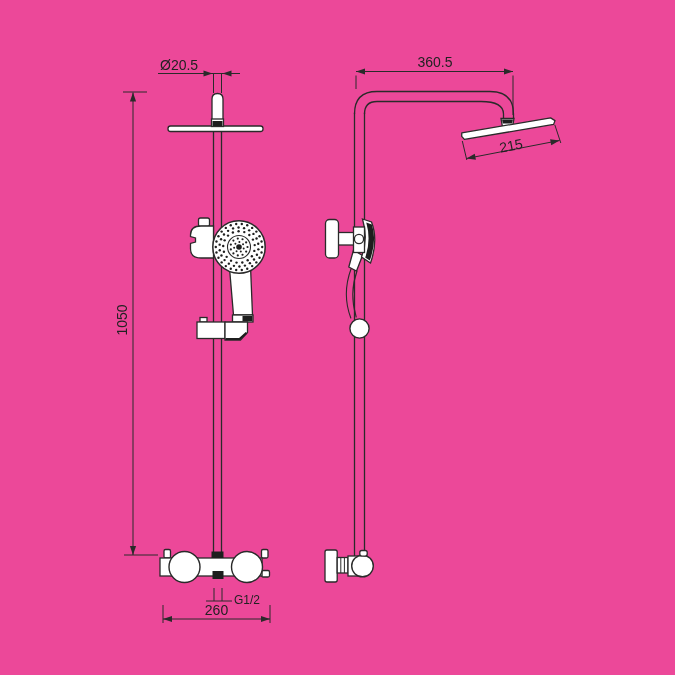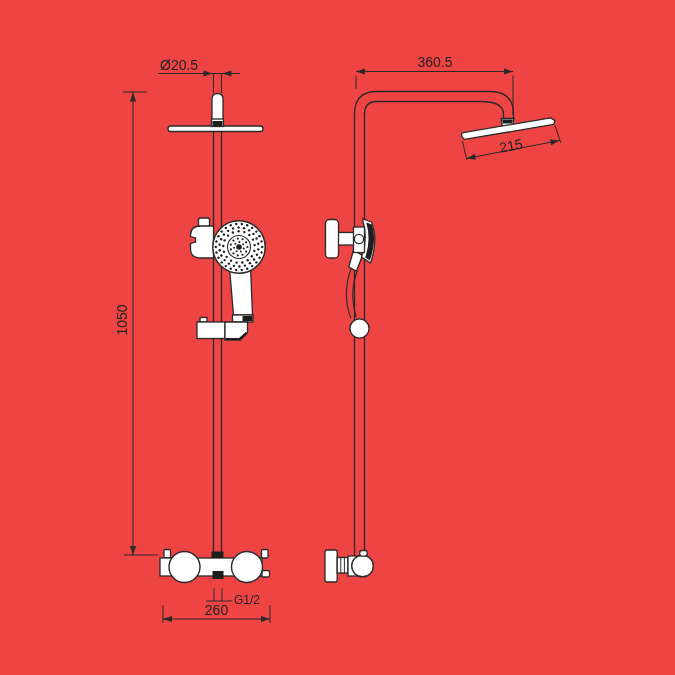--- a/index.html
+++ b/index.html
@@ -1,17 +1,17 @@
 <!DOCTYPE html>
 <html><head>
 <meta charset="utf-8">
 <style>
   html,body{margin:0;padding:0;background:#fff;}
   .canvas{
-    width:675px;height:675px;background:#ef4444;position:relative;
+    width:675px;height:675px;background:#ec4899;position:relative;
     font-family:"Liberation Sans",sans-serif;overflow:hidden;
   }
   svg{display:block}
   svg text{fill:#222;font-family:"Liberation Sans",sans-serif;}
   .ln{stroke:#2a2a2a;stroke-width:1.3;fill:none;stroke-linecap:round;}
   .wf{stroke:#2a2a2a;stroke-width:1.3;fill:#ffffff;}
   .wf2{stroke:#2a2a2a;stroke-width:1.5;fill:#ffffff;}
   .dk{fill:#1e1e1e;stroke:none;}
   .dim{stroke:#2a2a2a;stroke-width:1;fill:none;}
   .dimtxt{font-size:14px;}

